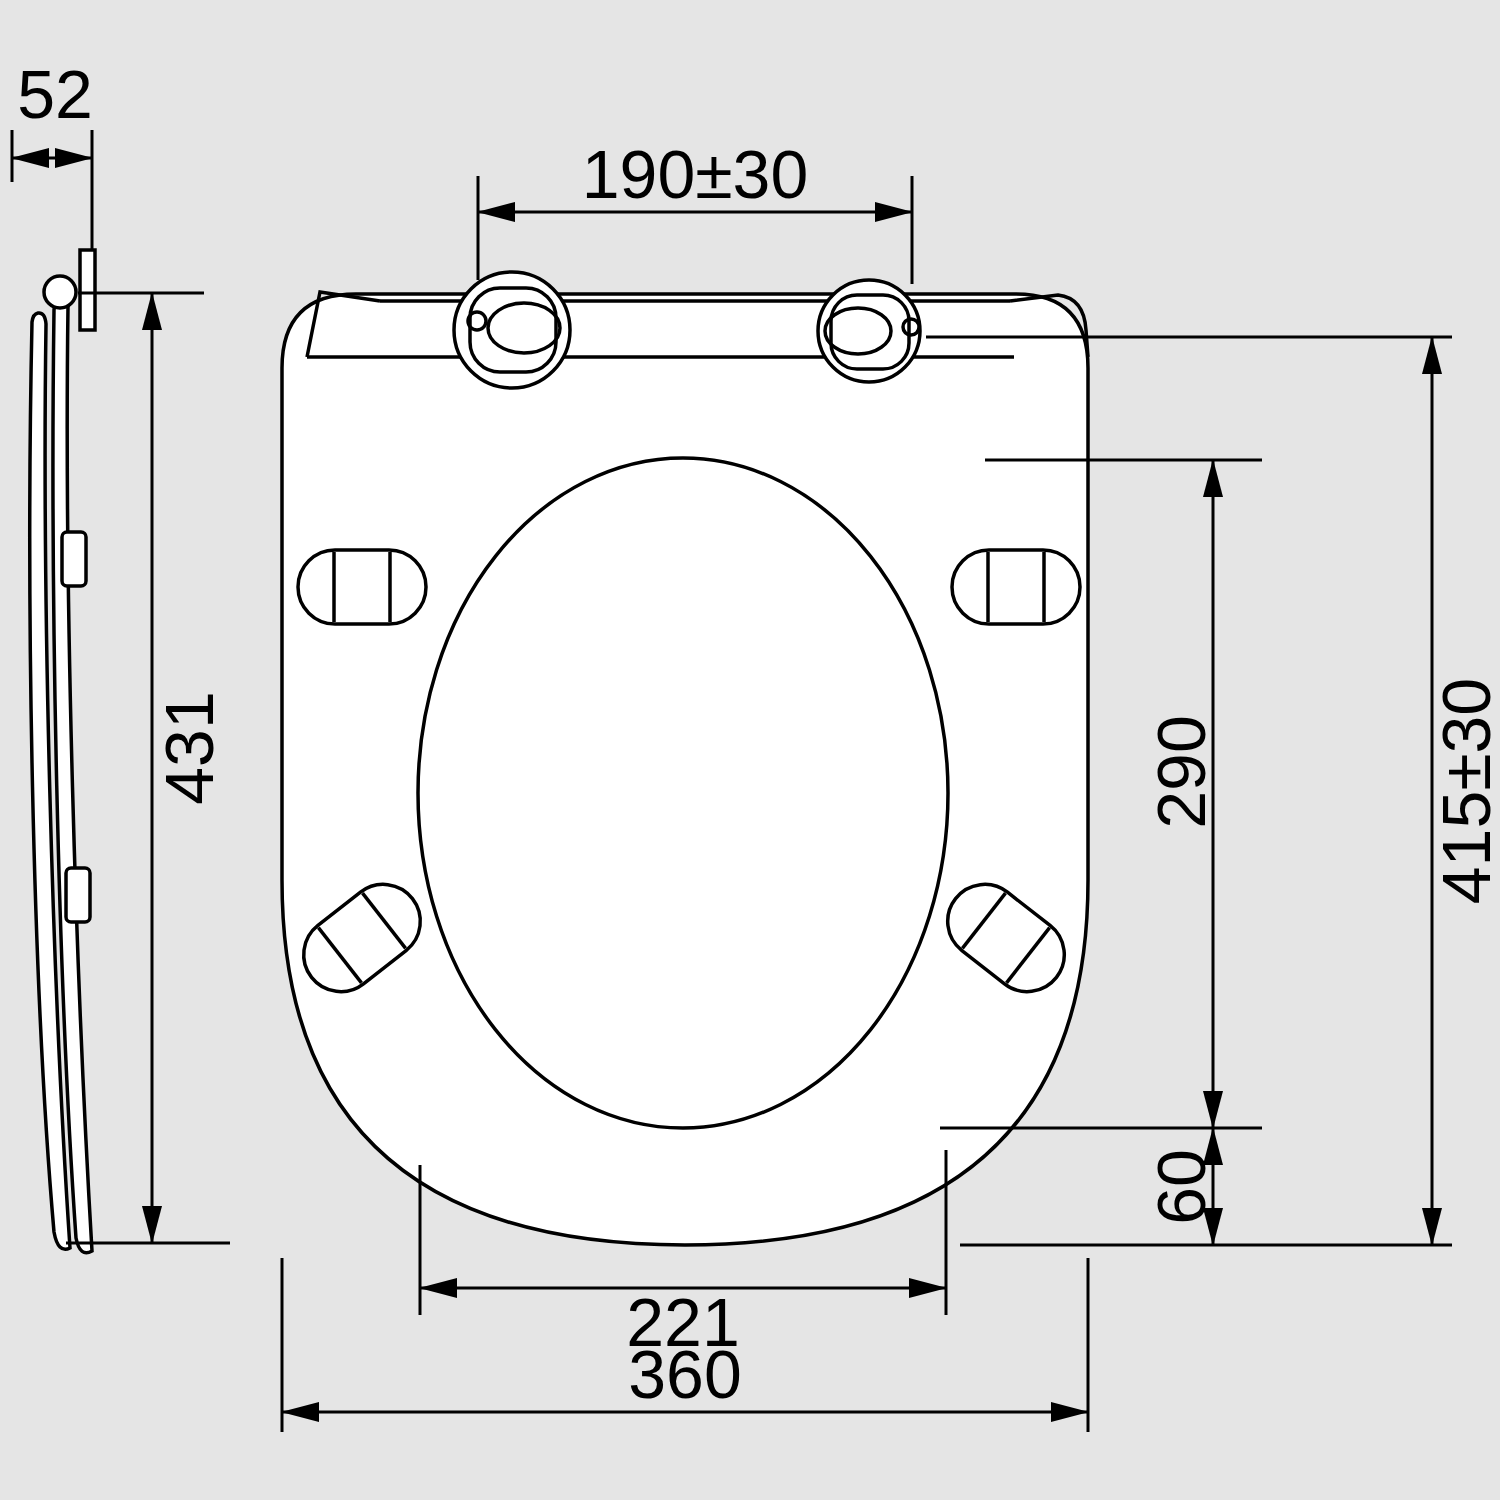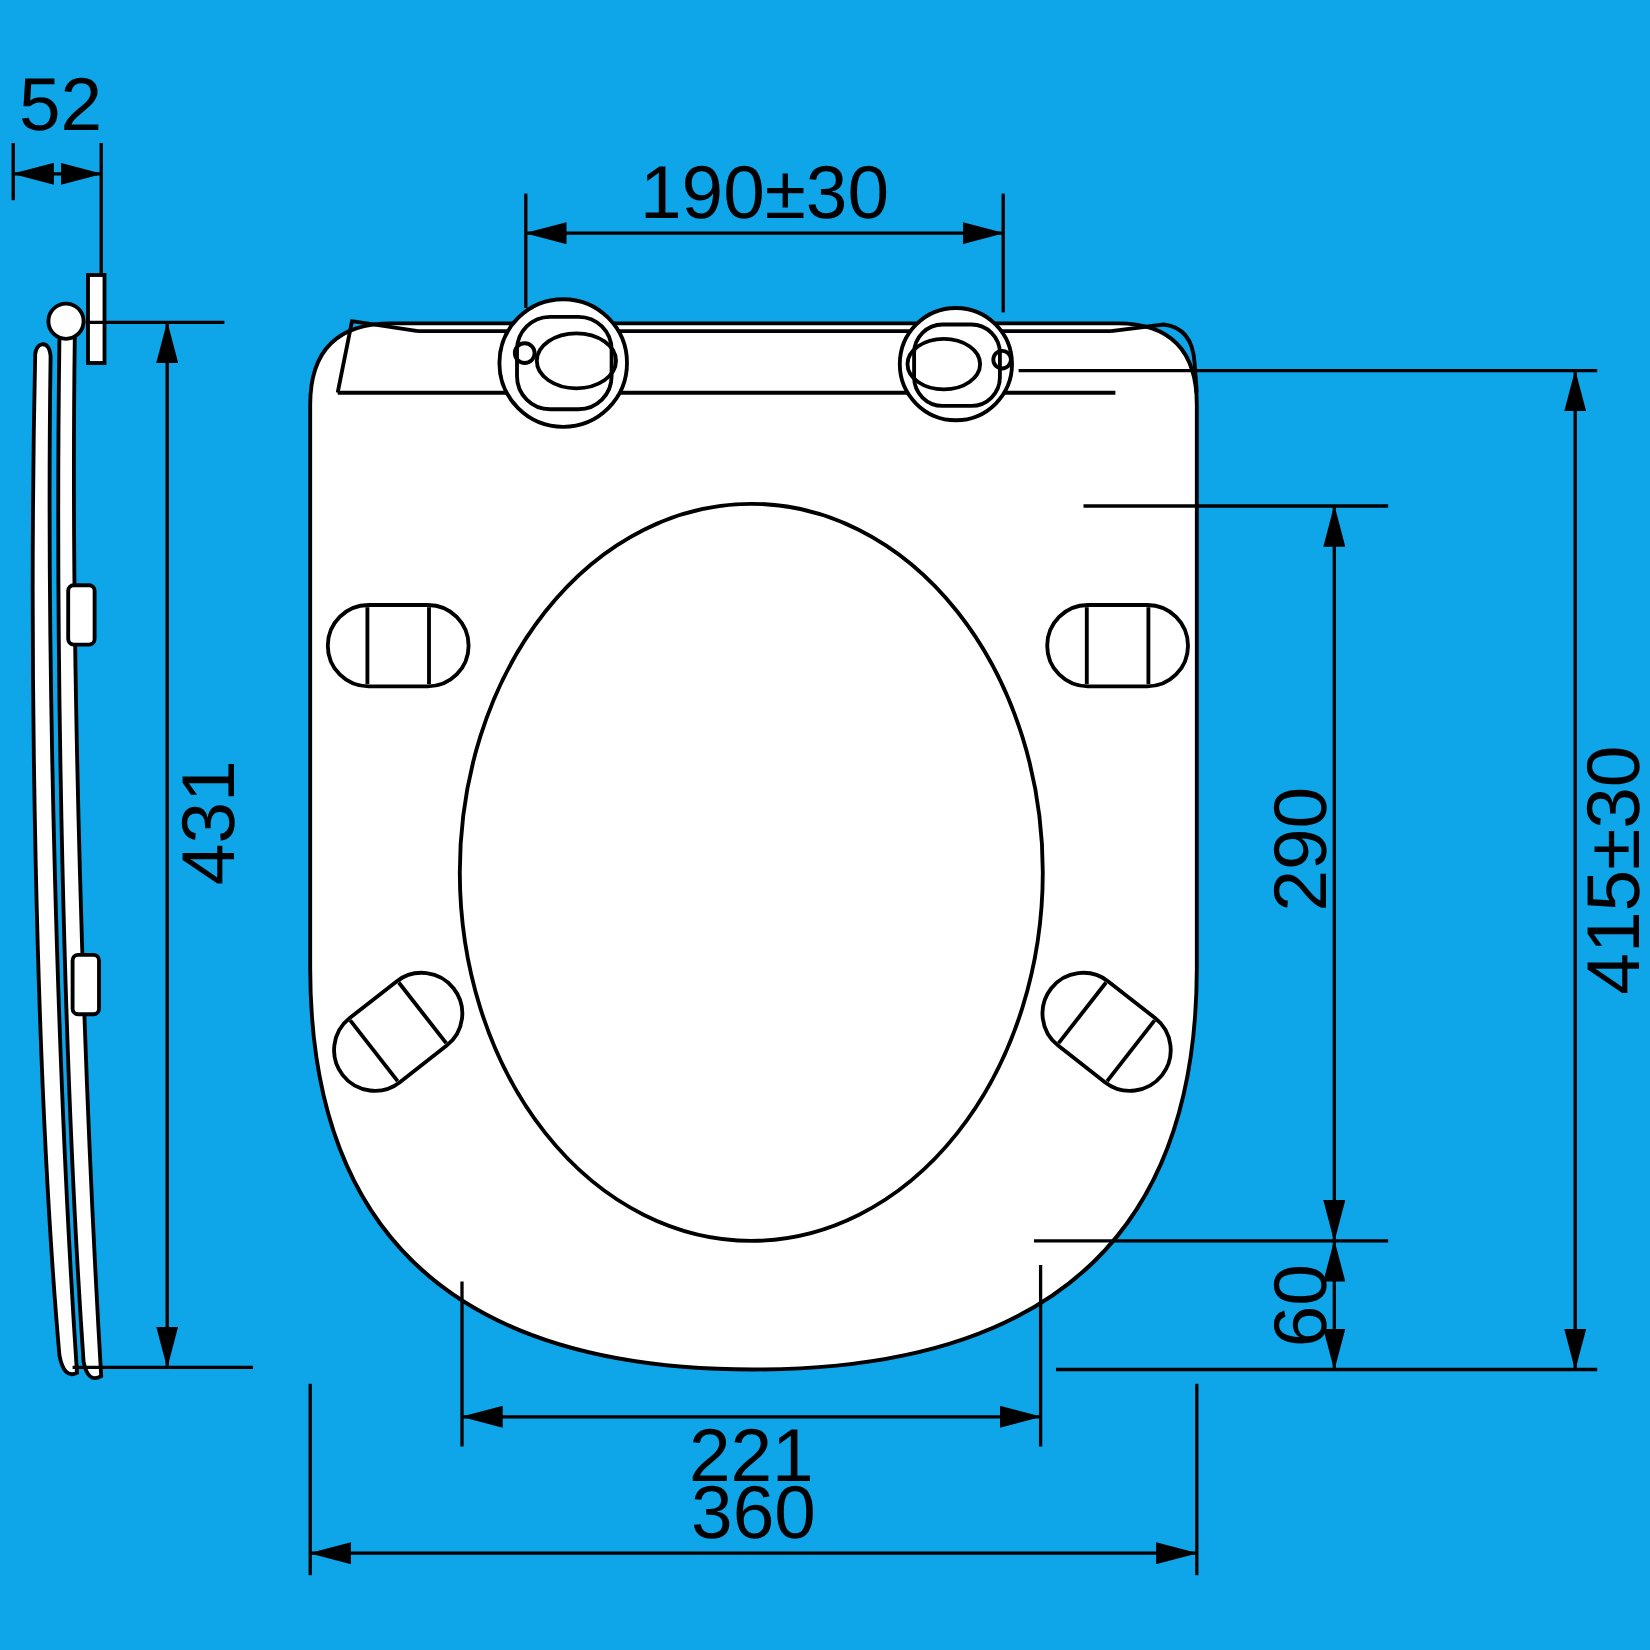--- a/index.html
+++ b/index.html
@@ -1,16 +1,16 @@
 <!DOCTYPE html>
 <html><head>
 <meta charset="utf-8">
 <style>
   html, body { margin: 0; padding: 0; background: #ffffff; }
-  .canvas { width: 1500px; height: 1500px; position: relative; background: #0ea5e9; overflow: hidden; }
+  .canvas { width: 1500px; height: 1500px; position: relative; background: #e5e5e5; overflow: hidden; }
   svg { display: block; }
   svg text {
     font-family: "Liberation Sans", "DejaVu Sans", sans-serif;
     font-size: 68px;
     fill: #000000;
   }
   .shape { fill: #ffffff; stroke: #000000; stroke-width: 3.5; }
   .line  { fill: none;    stroke: #000000; stroke-width: 3.5; }
   .dim   { fill: none;    stroke: #000000; stroke-width: 3;   }
 </style>

